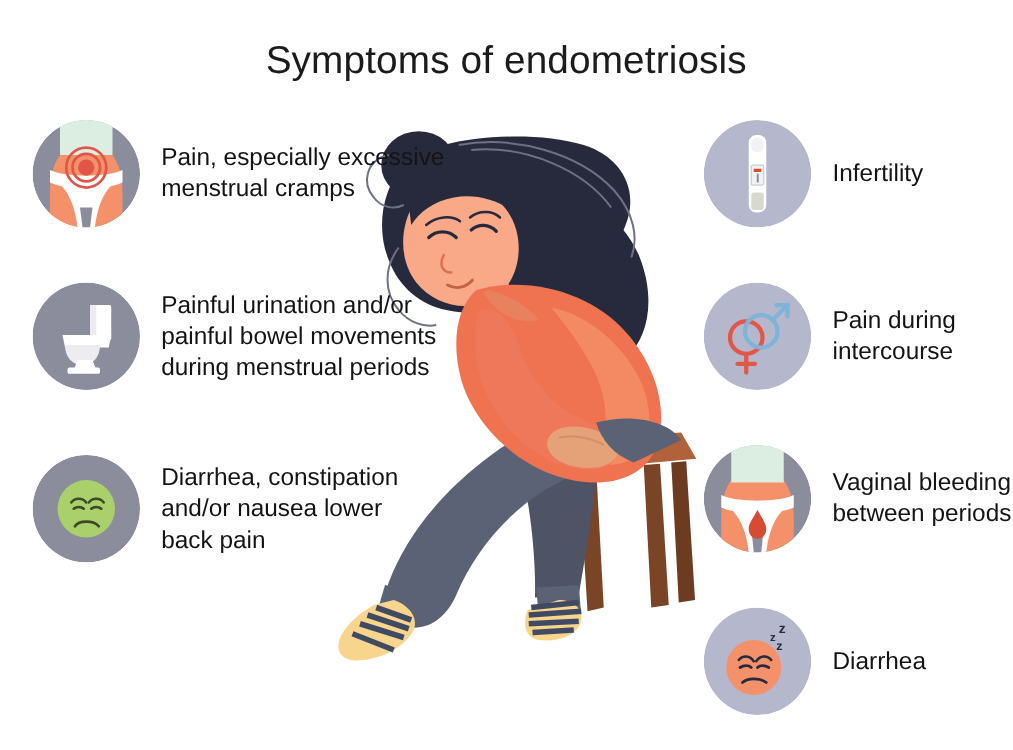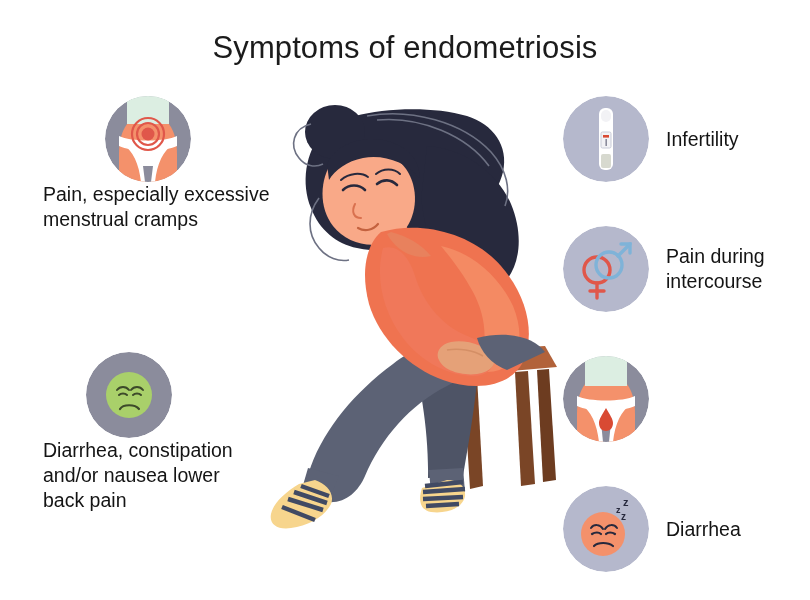--- a/index.html
+++ b/index.html
@@ -32,21 +32,21 @@
     color: #1b1b1b;
     letter-spacing: 0.1px;
   }
 
   
   .sym {
     position: absolute;
     display: flex;
     align-items: center;
   }
-  .sym-left  { left: 26px; flex-direction: column; }
+  .sym-left  { left: 26px; }
   .sym-right { left: 563px; }
 
   .badge {
     width: 86px;
     height: 86px;
     border-radius: 50%;
     flex: 0 0 86px;
     position: relative;
     overflow: hidden;
   }
@@ -179,22 +179,38 @@
           <circle cx="43" cy="38" r="16"></circle>
           <circle cx="43" cy="38" r="11"></circle>
         </g>
         <circle cx="43" cy="38" r="6.5" fill="#e0574a"></circle>
       </svg>
     </div>
     <div class="sym-label">Pain, especially excessive
 menstrual cramps</div>
   </div>
 
-
-  <div class="sym sym-left" style="top:352px;">
+  <div class="sym sym-left" style="top:226px;">
+    <div class="badge">
+      <svg viewBox="0 0 86 86">
+        <circle cx="43" cy="43" r="43" fill="#8b8c9c"></circle>
+        <rect x="46" y="18" width="17" height="28" rx="1.5" fill="#ffffff"></rect>
+        <rect x="46" y="18" width="5" height="28" fill="#ededf1"></rect>
+        <path d="M24 42 L63 42 L61 52 L26 52 Z" fill="#ffffff"></path>
+        <path d="M26 50 C26 60 32 66 40 66 C48 66 54 60 54 50 Z" fill="#ededf1"></path>
+        <path d="M36 62 L48 62 L51 70 L33 70 Z" fill="#ffffff"></path>
+        <rect x="28" y="68" width="26" height="5" rx="1.5" fill="#ffffff"></rect>
+      </svg>
+    </div>
+    <div class="sym-label">Painful urination and/or
+painful bowel movements
+during menstrual periods</div>
+  </div>
+
+  <div class="sym sym-left" style="top:364px;">
     <div class="badge">
       <svg viewBox="0 0 86 86">
         <circle cx="43" cy="43" r="43" fill="#8b8c9c"></circle>
         <circle cx="43" cy="43" r="23" fill="#a9d06a"></circle>
         <path d="M31 38 C34 34 40 34 43 38" fill="none" stroke="#3d4a2a" stroke-width="2" stroke-linecap="round"></path>
         <path d="M45 38 C48 34 54 34 57 38" fill="none" stroke="#3d4a2a" stroke-width="2" stroke-linecap="round"></path>
         <path d="M33 43 C35 41 39 41 41 43" fill="none" stroke="#3d4a2a" stroke-width="2" stroke-linecap="round"></path>
         <path d="M47 43 C49 41 53 41 55 43" fill="none" stroke="#3d4a2a" stroke-width="2" stroke-linecap="round"></path>
         <path d="M34 57 C37 52 49 52 53 57" fill="none" stroke="#3d4a2a" stroke-width="2.2" stroke-linecap="round"></path>
       </svg>
@@ -248,20 +264,22 @@
         <circle cx="43" cy="43" r="43" fill="#8b8c9c"></circle>
         <path d="M14 58 C14 34 24 18 43 18 C62 18 72 34 72 58 L72 86 L14 86 Z" fill="#f4916b"></path>
         <rect x="22" y="0" width="42" height="30" fill="#dceee2"></rect>
         <path d="M14 40 C26 46 60 46 72 40 L72 50 C60 56 26 56 14 50 Z" fill="#ffffff"></path>
         <path d="M17 48 C28 54 34 68 36 86 L50 86 C52 68 58 54 69 48 Z" fill="#ffffff"></path>
         <path d="M38 66 L48 66 L46 86 L40 86 Z" fill="#8b8c9c"></path>
         <path d="M43 52 C47 59 50 63 50 67 C50 72 47 75 43 75
                  C39 75 36 72 36 67 C36 63 39 59 43 52 Z" fill="#d94a33"></path>
       </svg>
     </div>
+    <div class="sym-label">Vaginal bleeding
+between periods</div>
   </div>
 
   <div class="sym sym-right" style="top:486px;">
     <div class="badge">
       <svg viewBox="0 0 86 86">
         <circle cx="43" cy="43" r="43" fill="#b5b8cc"></circle>
         <circle cx="40" cy="48" r="22" fill="#f4916b"></circle>
         <path d="M28 42 C31 38 37 38 40 43" fill="none" stroke="#27293d" stroke-width="2" stroke-linecap="round"></path>
         <path d="M42 43 C45 38 51 38 54 42" fill="none" stroke="#27293d" stroke-width="2" stroke-linecap="round"></path>
         <path d="M29 48 C32 46 36 46 38 48" fill="none" stroke="#27293d" stroke-width="2.2" stroke-linecap="round"></path>

